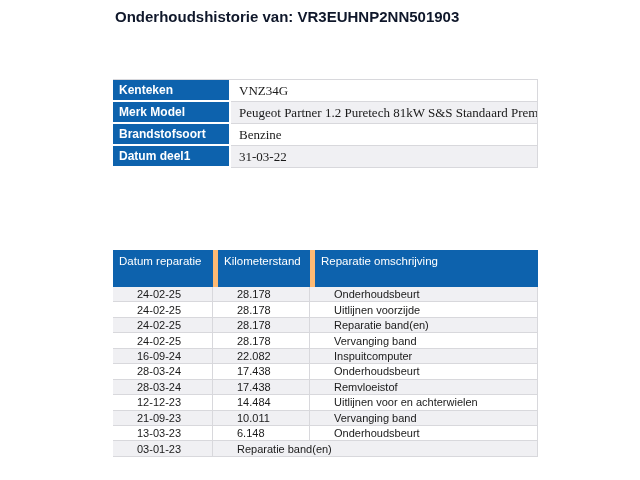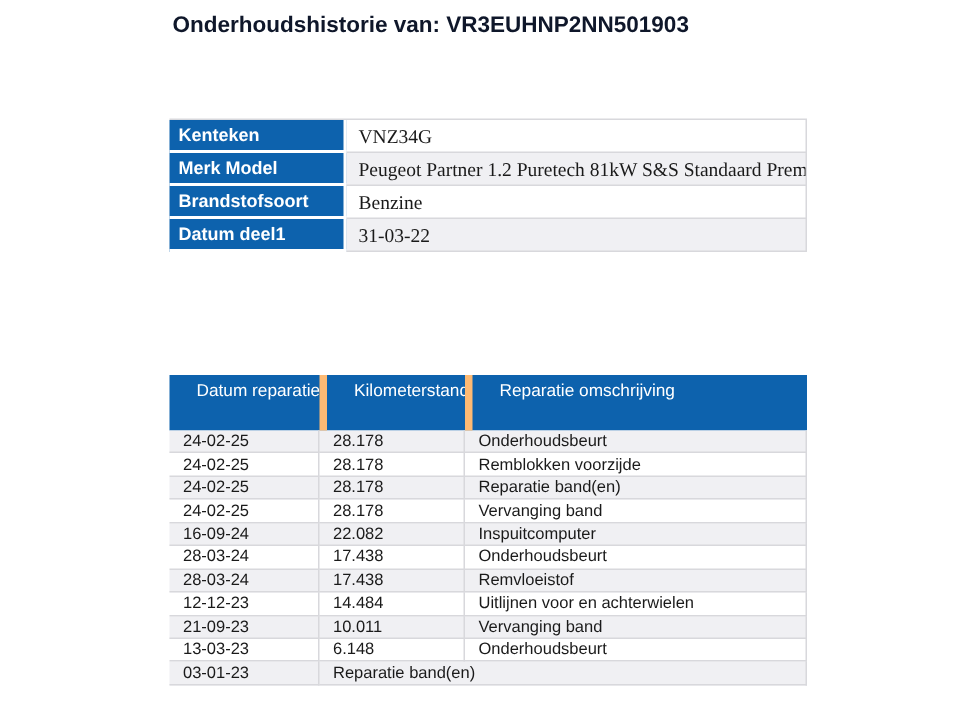--- a/index.html
+++ b/index.html
@@ -35,28 +35,28 @@
     white-space:nowrap; overflow:hidden;font-family:Liberation Serif, serif;
   }
   .v-row.odd .v-value { background:#f0f0f3; }
   
   .history-table {
     position:absolute; left:113px; top:250px; width:425px;
   }
   .h-header { display:flex; height:37px; background:#0d62ad; }
   .h-hcell {
     color:#ffffff; font-size:11.5px; font-weight:normal;
-    padding:5px 0 0 18px; white-space:nowrap; overflow:hidden;
+    padding:5px 0 0 6px; white-space:nowrap; overflow:hidden;
   }
   .h-hcell.c2, .h-hcell.c3 { border-left:5px solid #fdba74; }
   .h-row { display:flex; height:15.45px; background:#ffffff; }
   .h-row.odd { background:#f0f0f3; }
   .h-cell {
     font-size:11px; color:#1a1a1a;
-    display:flex; align-items:center; padding-left:9px;
+    display:flex; align-items:center; padding-left:24px;
     border-bottom:1px solid #d8d8dc;
     white-space:nowrap; overflow:hidden;
   }
   .c1 { width:100px; }
   .c2 { width:97px; }
   .c3 { flex:1; }
   .h-cell.c1, .h-cell.c2 { border-right:1px solid #d8d8dc; }
   .h-cell.c3 { border-right:1px solid #d8d8dc; }
 </style>
 </head>
@@ -93,21 +93,21 @@
     </div>
 
     <div class="h-row odd">
       <div class="h-cell c1">24-02-25</div>
       <div class="h-cell c2">28.178</div>
       <div class="h-cell c3">Onderhoudsbeurt</div>
     </div>
     <div class="h-row">
       <div class="h-cell c1">24-02-25</div>
       <div class="h-cell c2">28.178</div>
-      <div class="h-cell c3">Remblokken voorzijde</div>
+      <div class="h-cell c3">Uitlijnen voorzijde</div>
     </div>
     <div class="h-row odd">
       <div class="h-cell c1">24-02-25</div>
       <div class="h-cell c2">28.178</div>
       <div class="h-cell c3">Reparatie band(en)</div>
     </div>
     <div class="h-row">
       <div class="h-cell c1">24-02-25</div>
       <div class="h-cell c2">28.178</div>
       <div class="h-cell c3">Vervanging band</div>

